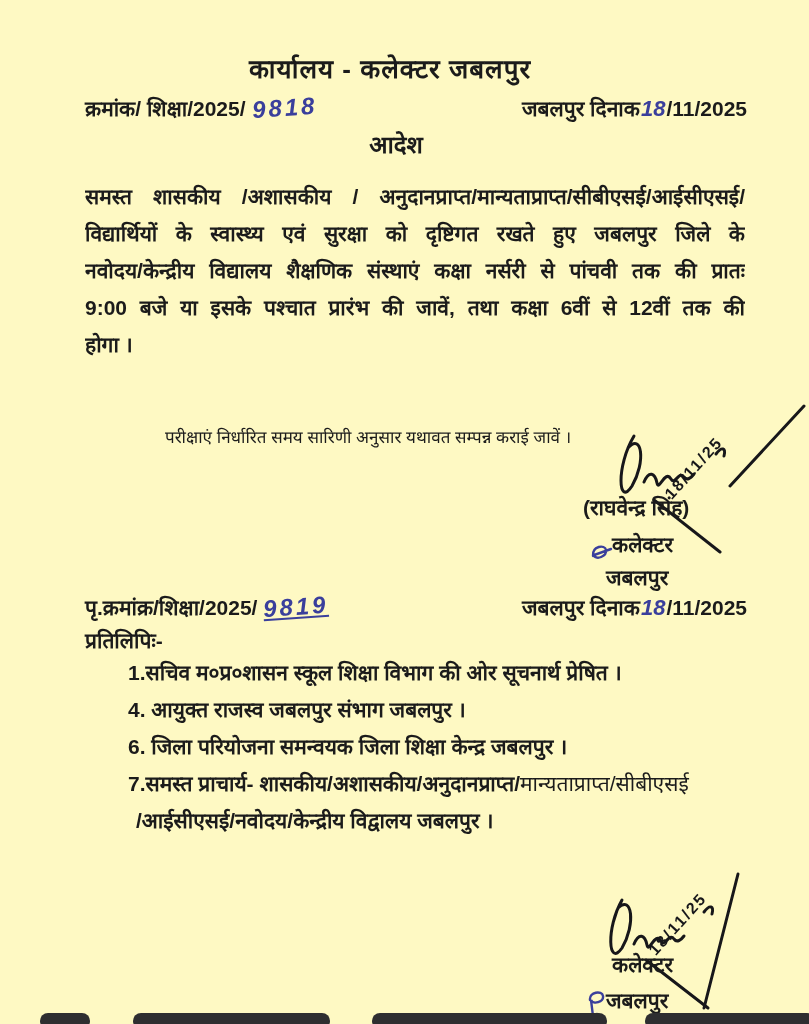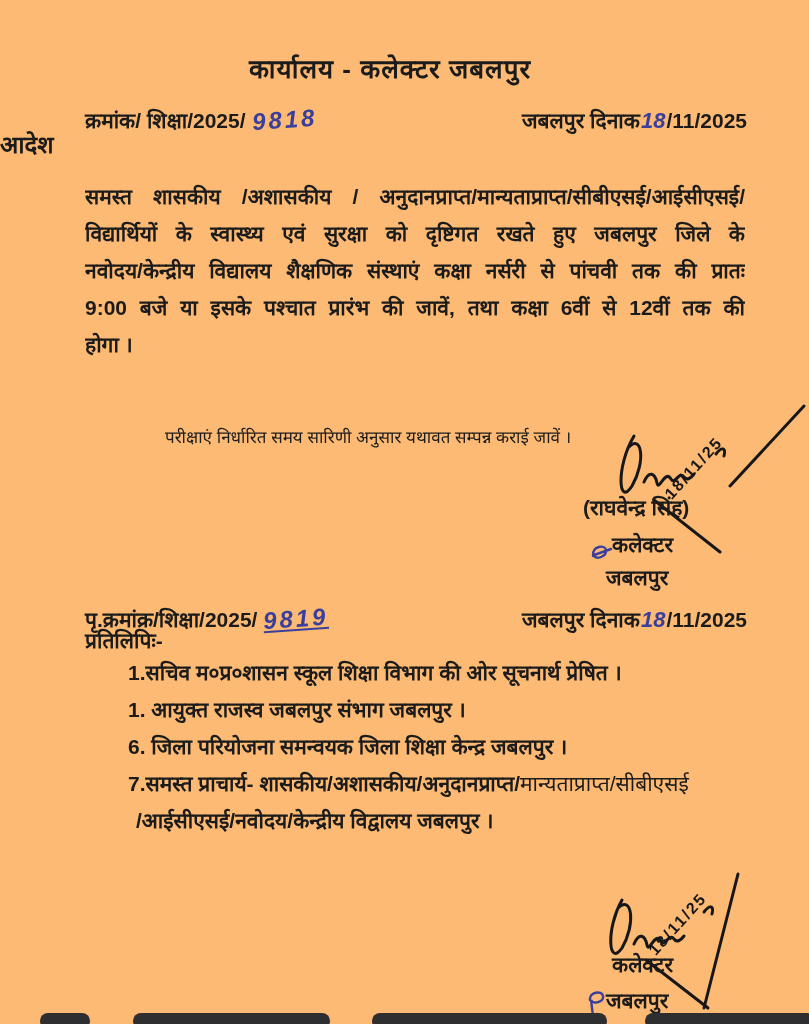--- a/index.html
+++ b/index.html
@@ -1,20 +1,20 @@
 <!DOCTYPE html>
 <html><head>
 <meta charset="utf-8">
 <style>
   html,body{margin:0;padding:0;background:#e8e8e8;}
   .page{
     position:relative;
     width:809px;height:1024px;
     margin:0 auto;
-    background:#fdba74;
+    background:#fef9c3;
     overflow:hidden;
     font-family:"Liberation Sans","DejaVu Sans",sans-serif;
     color:#1b1b1b;
   }
   .abs{position:absolute;}
   .title{
     top:50px;left:0;width:780px;
     text-align:center;
     font-size:26px;font-weight:700;
     letter-spacing:1px;
@@ -30,25 +30,25 @@
   .hw-num{
     display:inline-block;
     font-size:24px;font-style:italic;letter-spacing:3px;
     transform:rotate(-4deg);
     margin-left:6px;
   }
   .hw-num.u{text-decoration:underline;}
   .hw-day{
     display:inline-block;
     font-size:22px;font-style:italic;
-    margin:16px 1px;
+    margin:4px 1px;
   }
   .order-heading{
-    top:127px;left:0;width:770px;
-    text-align:left;
+    top:127px;left:11px;width:770px;
+    text-align:center;
     font-size:24px;font-weight:700;
   }
   .para1{
     top:178px;left:85px;width:660px;
     font-size:21px;font-weight:600;
   }
   .jline{
     height:37px;line-height:37px;
     text-align:justify;text-align-last:justify;
     overflow:hidden;white-space:nowrap;
@@ -139,21 +139,21 @@
     </div>
     <div>
       <span>जबलपुर दिनाक</span><span class="ink hw-day">18</span><span>/11/2025</span>
     </div>
   </div>
 
   <div class="abs copy-heading">प्रतिलिपिः-</div>
 
   <div class="abs copies">
     <div class="copy-item">1.सचिव म०प्र०शासन स्कूल शिक्षा विभाग की ओर सूचनार्थ प्रेषित ।</div>
-    <div class="copy-item">1. आयुक्त राजस्व जबलपुर संभाग जबलपुर ।</div>
+    <div class="copy-item">4. आयुक्त राजस्व जबलपुर संभाग जबलपुर ।</div>
     <div class="copy-item">6. जिला परियोजना समन्वयक जिला शिक्षा केन्द्र जबलपुर ।</div>
     <div class="copy-item">
       <span>7.समस्त प्राचार्य- शासकीय/अशासकीय/अनुदानप्राप्त/</span><span class="copy7-bold">मान्यताप्राप्त/सीबीएसई</span>
       <span class="copy7-line2">/आईसीएसई/नवोदय/केन्द्रीय विद्वालय जबलपुर ।</span>
     </div>
   </div>
 
   <svg class="abs sig-svg" style="left:592px;top:856px;" width="208" height="156" viewBox="0 0 208 156">
     <g fill="none" stroke="#17171a" stroke-width="3" stroke-linecap="round">
       <path d="M30,44 C14,72 16,112 30,92 C44,68 40,38 26,52"></path>

